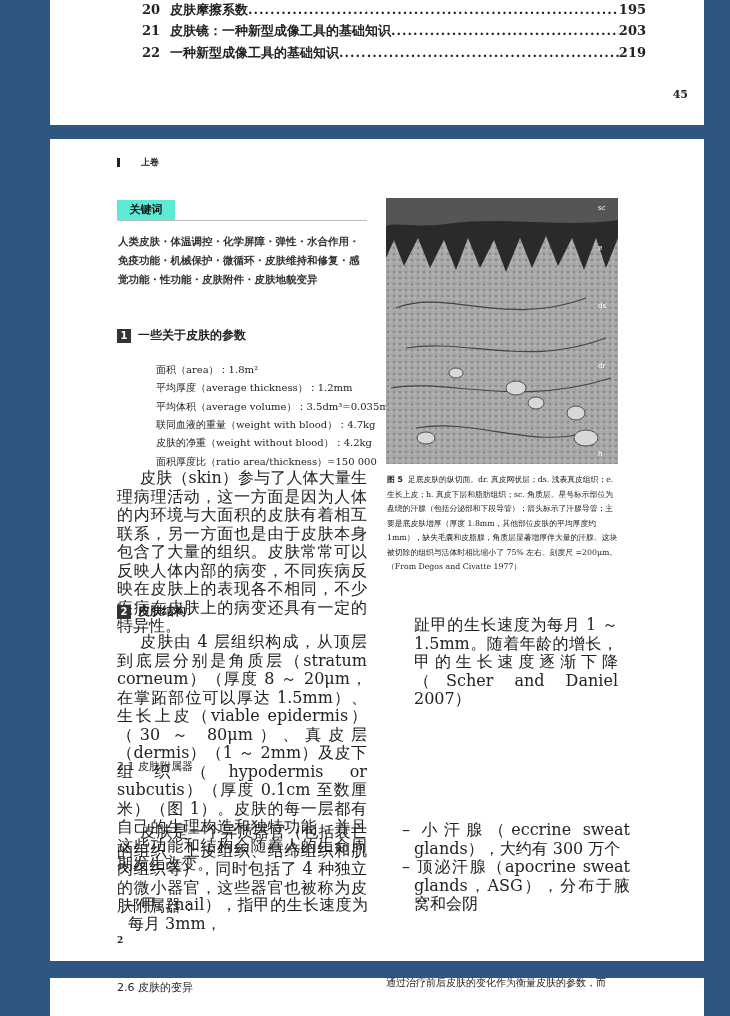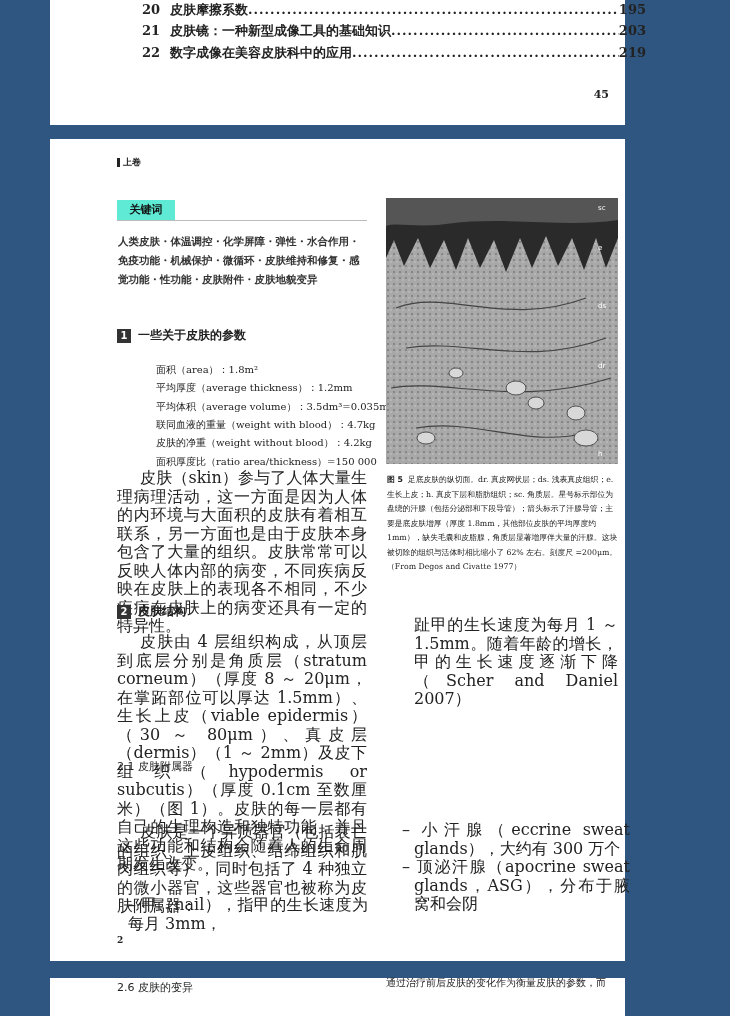--- a/index.html
+++ b/index.html
@@ -1,28 +1,28 @@
 <!DOCTYPE html>
 <html><head>
 <meta charset="utf-8">
 <style>
   html,body{margin:0;padding:0;}
   body{width:730px;height:1016px;background:#2f5680;position:relative;overflow:hidden;font-family:"DejaVu Serif",serif;color:#222;}
-  .page{position:absolute;background:#fff;left:50px;width:575px;}
+  .page{position:absolute;background:#fff;left:50px;width:654px;}
   #page1{top:0;height:125px;}
   #page2{top:139px;height:822px;}
   #page3{top:978px;height:60px;}
   .toc-row{position:absolute;left:92px;width:504px;height:22px;font-size:13px;font-weight:bold;line-height:22px;display:flex;white-space:nowrap;}
   .toc-row .num{width:28px;}
   .toc-row .title{}
   .toc-row .dots{flex:1;overflow:hidden;letter-spacing:1px;}
   .toc-row .dots::after{content:"..............................................................................................................................................";}
   .toc-row .pg{}
   .pnum-top{position:absolute;right:16px;top:88px;font-size:11px;font-weight:bold;}
-  .running{position:absolute;left:67px;top:17px;font-size:9px;font-family:"DejaVu Sans",sans-serif;font-weight:bold;display:flex;align-items:center;gap:3px;}
+  .running{position:absolute;left:67px;top:17px;font-size:9px;font-family:"DejaVu Sans",sans-serif;font-weight:bold;display:flex;align-items:center;gap:21px;}
   .running .bar{width:3px;height:9px;background:#222;}
   .kw-tag{position:absolute;left:67px;top:61px;width:58px;height:20px;background:#5eead4;color:#111;font-family:"DejaVu Sans",sans-serif;font-size:11px;font-weight:bold;line-height:20px;text-align:center;}
   .kw-line{position:absolute;left:67px;top:81px;width:250px;height:1px;background:#bbb;}
   .kw-text{position:absolute;left:68px;top:93px;width:250px;font-family:"DejaVu Sans",sans-serif;font-size:10.5px;line-height:19px;font-weight:bold;color:#333;}
   .sec-head{position:absolute;left:67px;font-family:"DejaVu Sans",sans-serif;font-size:12px;font-weight:bold;display:flex;align-items:center;gap:7px;}
   .sec-head .n{background:#333;color:#fff;width:14px;height:14px;font-size:10px;text-align:center;line-height:14px;}
   .para{position:absolute;font-size:16px;line-height:18.5px;color:#222;text-align:justify;}
   .param{position:absolute;left:90px;font-size:10px;line-height:17px;margin-left:16px;}
   .sub-head{position:absolute;left:67px;font-family:"DejaVu Sans",sans-serif;font-size:11px;color:#222;}
   .figure{position:absolute;left:336px;top:59px;width:232px;height:266px;background:#ef4444;overflow:hidden;}
@@ -43,21 +43,21 @@
     <span class="pg">195</span>
   </div>
   <div class="toc-row" style="top:20px">
     <span class="num">21</span>
     <span class="title">皮肤镜：一种新型成像工具的基础知识</span>
     <span class="dots"></span>
     <span class="pg">203</span>
   </div>
   <div class="toc-row" style="top:42px">
     <span class="num">22</span>
-    <span class="title">数字成像在美容皮肤科中的应用</span>
+    <span class="title">一种新型成像工具的基础知识</span>
     <span class="dots"></span>
     <span class="pg">219</span>
   </div>
   <div class="pnum-top">45</div>
 </div>
 
 <div class="page" id="page2">
   <div class="running">
     <span class="bar"></span>
     <span>上卷</span>
@@ -110,21 +110,21 @@
       <g fill="#fff" font-family="DejaVu Sans, sans-serif" font-size="7">
         <text x="212" y="12">sc</text>
         <text x="212" y="52">e</text>
         <text x="212" y="110">ds</text>
         <text x="212" y="170">dr</text>
         <text x="212" y="258">h</text>
       </g>
     </svg>
   </div>
   <div class="caption">
-    <b>图 5</b>&nbsp;&nbsp;<span>足底皮肤的纵切面。dr. 真皮网状层；ds. 浅表真皮组织；e. 生长上皮；h. 真皮下层和脂肪组织；sc. 角质层。星号标示部位为盘绕的汗腺（包括分泌部和下段导管）；箭头标示了汗腺导管；主要是底皮肤增厚（厚度 1.8mm，其他部位皮肤的平均厚度约 1mm），缺失毛囊和皮脂腺，角质层显著增厚伴大量的汗腺。这块被切除的组织与活体时相比缩小了 62% 左右。刻度尺 =200μm。（From Degos and Civatte 1977）</span>
+    <b>图 5</b>&nbsp;&nbsp;<span>足底皮肤的纵切面。dr. 真皮网状层；ds. 浅表真皮组织；e. 生长上皮；h. 真皮下层和脂肪组织；sc. 角质层。星号标示部位为盘绕的汗腺（包括分泌部和下段导管）；箭头标示了汗腺导管；主要是底皮肤增厚（厚度 1.8mm，其他部位皮肤的平均厚度约 1mm），缺失毛囊和皮脂腺，角质层显著增厚伴大量的汗腺。这块被切除的组织与活体时相比缩小了 75% 左右。刻度尺 =200μm。（From Degos and Civatte 1977）</span>
   </div>
 
   <div class="sec-head" style="top:464px">
     <span class="n">2</span>
     <span>皮肤结构</span>
   </div>
 
   <div class="para" style="left:67px;top:494px;width:250px;text-indent:23px">皮肤由 4 层组织构成，从顶层到底层分别是角质层（stratum corneum）（厚度 8 ～ 20μm，在掌跖部位可以厚达 1.5mm）、生长上皮（viable epidermis）（30 ～ 80μm）、真皮层（dermis）（1 ～ 2mm）及皮下组织（hypodermis or subcutis）（厚度 0.1cm 至数厘米）（图 1）。皮肤的每一层都有自己的生理构造和独特功能，并且这些功能和结构会随着人的生命周期发生改变。</div>
 
   <div class="sub-head" style="top:620px">2.1  皮肤附属器</div>

